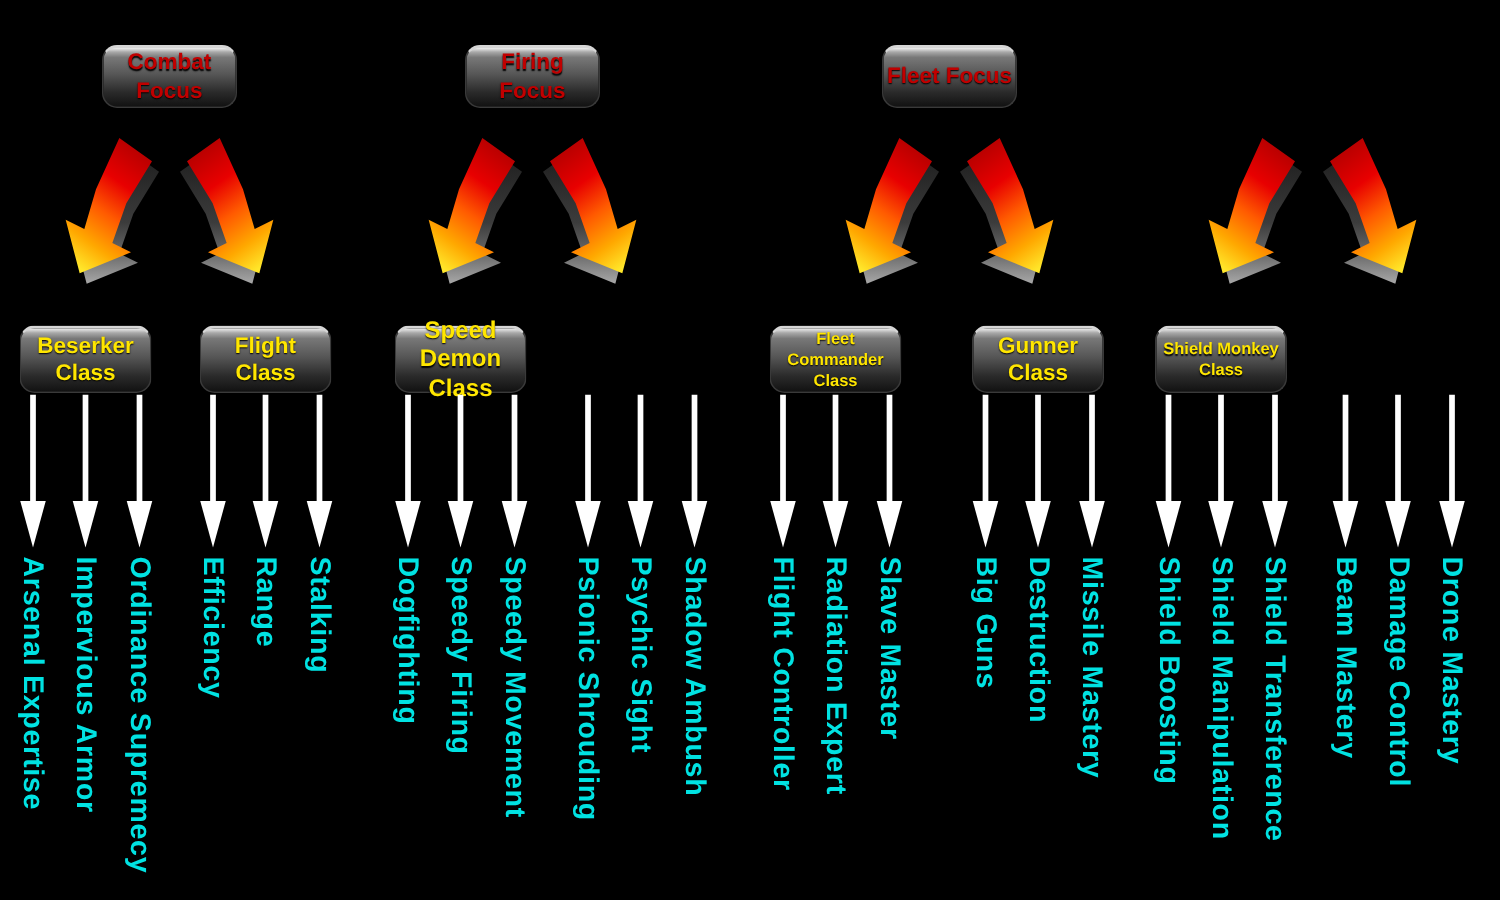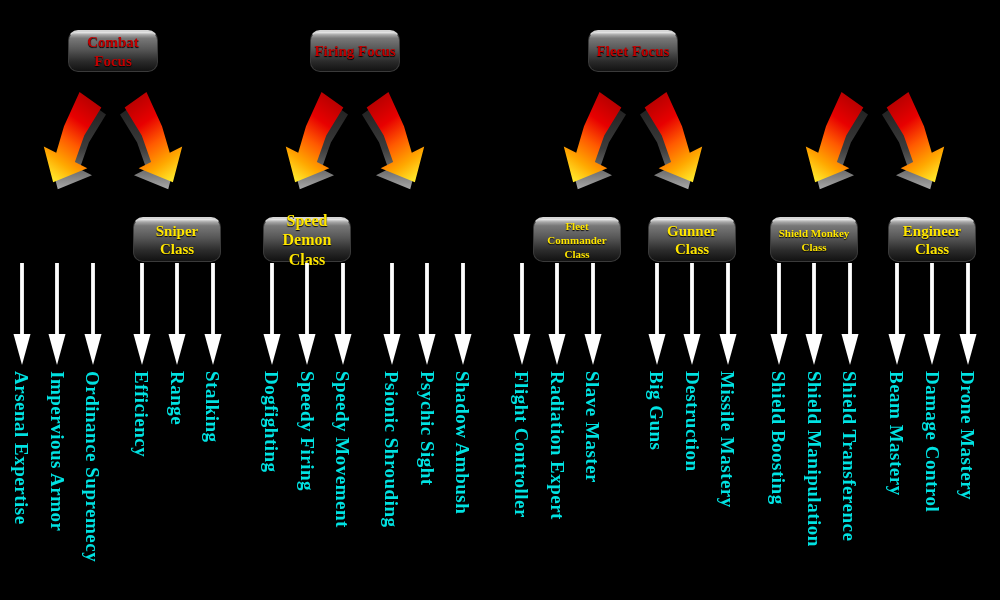--- a/index.html
+++ b/index.html
@@ -1,18 +1,18 @@
 <!DOCTYPE html>
 <html style="--focus_label: #c00000; --class_label: #ffe600; --skill_label: #00e2e2; --white_arrow: #ffffff;"><head>
 <meta charset="utf-8">
 <style>
   html,body{margin:0;padding:0;background:#000;}
   #stage{
     position:relative;width:1000px;height:600px;background:#000;overflow:hidden;
-    font-family:Liberation Serif, serif;
+    font-family:Liberation Sans, sans-serif;
   }
   
   .node{
     position:absolute;box-sizing:border-box;
     border-radius:10px;
     background:linear-gradient(180deg,#efefef 0%,#a8a8a8 7%,#787878 16%,#565656 45%,#2b2b2b 75%,#121212 100%);
     border:1px solid #3a3a3a;
     border-top:2px solid #d6d6d6;
     display:flex;align-items:center;justify-content:center;
     text-align:center;font-weight:bold;
@@ -109,38 +109,38 @@
   </div>
   <div class="flame-pair" style="left:795px">
     <svg class="flame">
         <use href="#flameL"></use>
       </svg>
     <svg class="flame flip">
         <use href="#flameL"></use>
       </svg>
   </div>
 
+  <div class="node class-box" style="left:13px">
+      <span>Beserker Class</span>
+    </div>
   <div class="node class-box" style="left:133px">
-      <span>Sniper Class</span>
+      <span>Flight Class</span>
     </div>
   <div class="node class-box sz-s" style="left:263px">
       <span>Speed Demon Class</span>
     </div>
-  <div class="node class-box sz-xs" style="left:533px">
+  <div class="node class-box sz-xs" style="left:513px">
       <span>Fleet Commander Class</span>
     </div>
   <div class="node class-box sz-xs" style="left:770px">
       <span>Shield Monkey Class</span>
     </div>
   <div class="node class-box" style="left:648px">
       <span>Gunner Class</span>
     </div>
-  <div class="node class-box" style="left:888px">
-      <span>Engineer Class</span>
-    </div>
 
   <div class="skills" style="left:5px">
     <div class="skill-cell">
       <svg class="skill-arrow">
           <use href="#warrow"></use>
         </svg>
       <span class="skill-label">Arsenal Expertise</span>
     </div>
     <div class="skill-cell">
       <svg class="skill-arrow">

